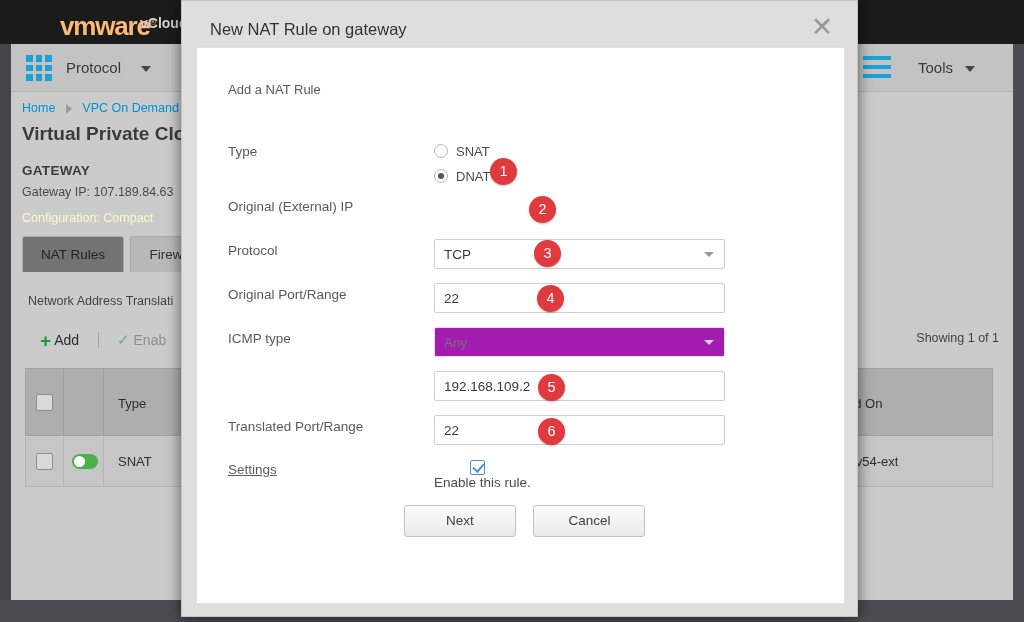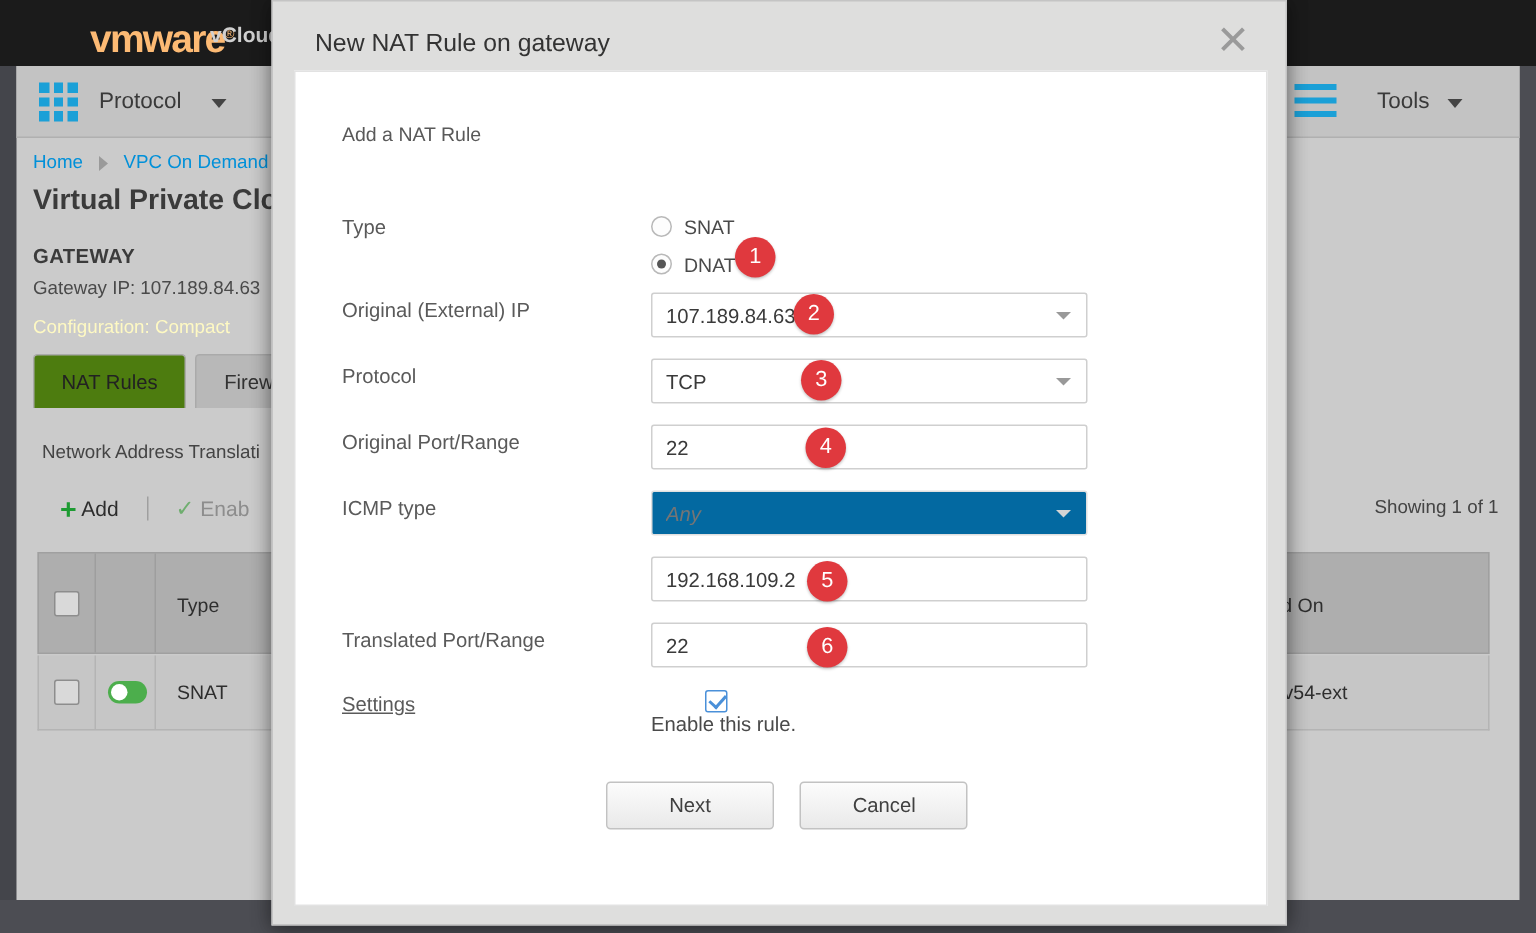--- a/index.html
+++ b/index.html
@@ -94,21 +94,21 @@
     position: absolute; left: 22px; top: 211px; font-size: 12.5px; color: #fef9c3;
   }
 
   .tabs { position: absolute; left: 22px; top: 236px; height: 36px; }
   .tab {
     display: inline-block; height: 36px; line-height: 36px;
     padding: 0 18px; font-size: 13.5px; color: #333;
     background: #b8b8b8; border: 1px solid #aaa; border-bottom: none;
     border-radius: 3px 3px 0 0; margin-right: 2px; vertical-align: top;
   }
-  .tab.active { background: #4d7c0f; color: #222; }
+  .tab.active { background: #737373; color: #222; }
 
   .nat-subtitle {
     position: absolute; left: 28px; top: 294px; font-size: 12.5px; color: #444;
   }
   .toolbar-row { position: absolute; left: 40px; top: 330px; }
   .tb-add {
     display: inline-block; font-size: 14px; color: #2d2d2d;
   }
   .tb-plus { color: #1d9b32; font-weight: bold; font-size: 19px; vertical-align: -2px; }
   .tb-divider {
@@ -191,21 +191,21 @@
   }
   .fctl { position: absolute; left: 237px; }
 
   .inp {
     width: 291px; height: 30px; background: #fff;
     border: 1px solid #cfcfcf; border-radius: 2px;
     font-size: 13.5px; color: #3a3a3a;
     padding: 0 28px 0 9px; line-height: 28px;
     font-family: "Liberation Sans", sans-serif;
   }
-  .inp.disabled { background: #0369a1; color: #b9b9b9; border-color: #e0e0e0; font-style: italic; }
+  .inp.disabled { background: #a21caf; color: #b9b9b9; border-color: #e0e0e0; }
   .sel-wrap { position: relative; width: 291px; }
   .sel-caret {
     position: absolute; right: 11px; top: 13px;
     width: 0; height: 0; border-left: 5px solid transparent;
     border-right: 5px solid transparent; border-top: 5px solid #999;
   }
   .sel-caret.dim { border-top-color: #d4d4d4; }
 
   .radio-line { display: flex; align-items: center; height: 20px; }
   .radio {
@@ -231,21 +231,21 @@
   }
   .cbx-lbl { font-size: 13.5px; color: #4a4a4a; }
 
   .badge {
     position: absolute; width: 27px; height: 27px; border-radius: 50%;
     background: #e0393e; color: #fff; font-size: 14.5px;
     text-align: center; line-height: 27px;
     box-shadow: 0 1px 2px rgba(0,0,0,0.25);
   }
 
-  .btn-row { position: absolute; left: 207px; top: 473px; }
+  .btn-row { position: absolute; left: 207px; top: 457px; }
   .btn {
     display: inline-block; width: 112px; height: 32px; line-height: 30px;
     text-align: center; font-size: 13.5px; color: #404040;
     background: linear-gradient(#fcfcfc, #e9e9e9);
     border: 1px solid #c2c2c2; border-radius: 3px;
     cursor: pointer; font-family: "Liberation Sans", sans-serif;
   }
   .btn + .btn { margin-left: 13px; }
 </style>
 </head>
@@ -360,26 +360,20 @@
           <span class="radio-lbl">SNAT</span>
         </div>
         <div class="radio-line" style="margin-top:5px;">
           <span class="radio sel"></span>
           <span class="radio-lbl">DNAT</span>
         </div>
       </div>
       <div class="badge" style="left:293px; top:110px;">1</div>
 
       <div class="flabel" style="left:31px; top:151px;">Original (External) IP</div>
-      <div class="fctl" style="top:147px;">
-        <div class="sel-wrap">
-          <input class="inp" readonly="" value="107.189.84.63" style="">
-          <span class="sel-caret"></span>
-        </div>
-      </div>
       <div class="badge" style="left:332px; top:148px;">2</div>
 
       <div class="flabel" style="left:31px; top:195px;">Protocol</div>
       <div class="fctl" style="top:191px;">
         <div class="sel-wrap">
           <input class="inp" readonly="" value="TCP" style="">
           <span class="sel-caret"></span>
         </div>
       </div>
       <div class="badge" style="left:337px; top:192px;">3</div>

